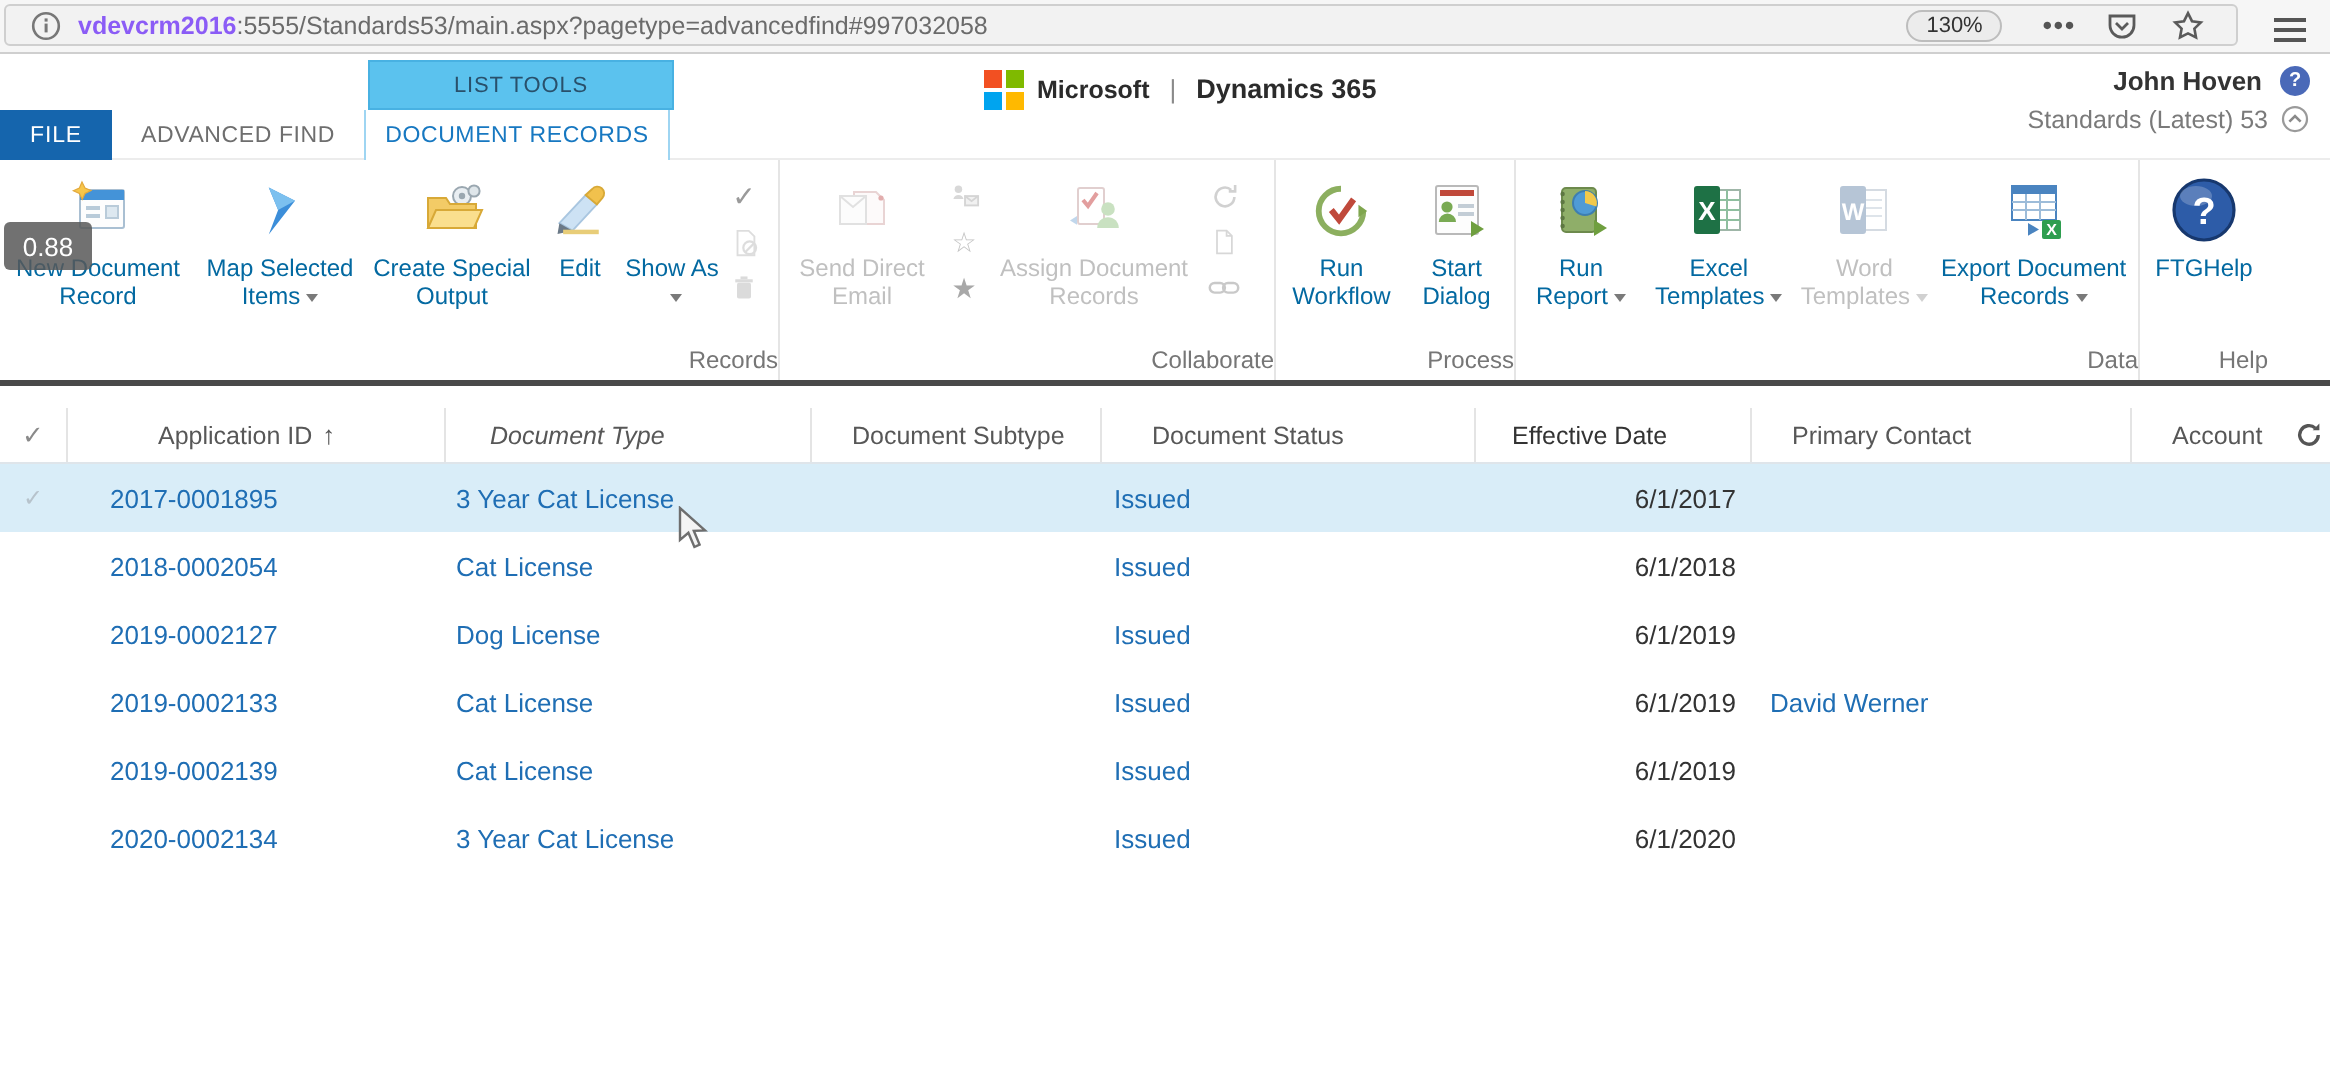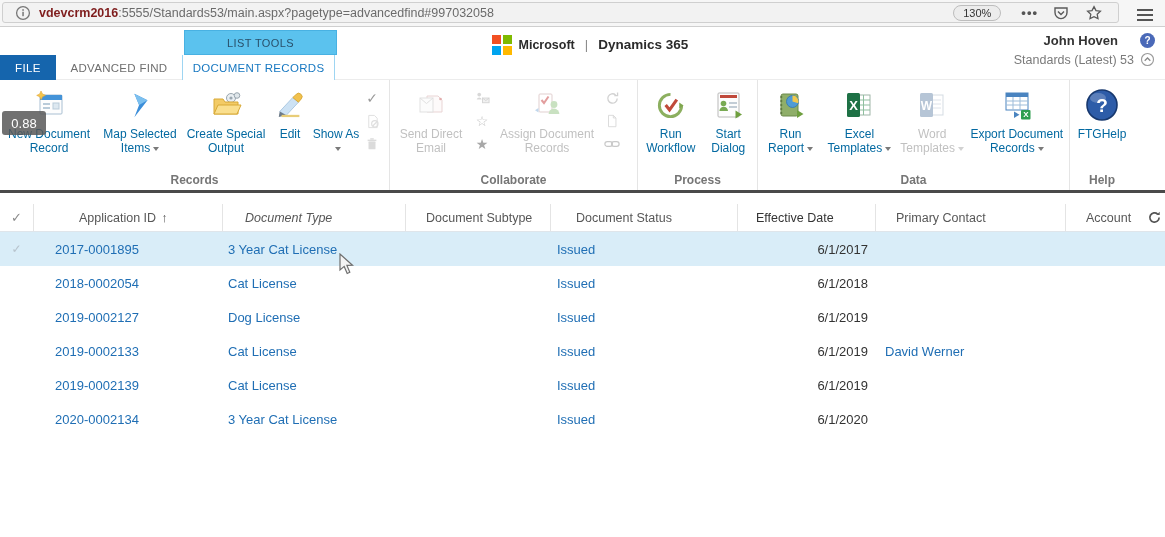--- a/index.html
+++ b/index.html
@@ -7,21 +7,21 @@
     font-family:"Liberation Sans", sans-serif; }
   .stage { position:relative; width:1165px; height:537px; background:#fff; }
 
   
   .browser-bar { position:relative; height:27px; background:#f6f6f6; border-bottom:1px solid #cfcfcf; }
   .url-box { position:absolute; left:2px; top:2px; right:46px; bottom:3px;
     background:#f2f2f2; border:1px solid #cfcfcf; border-radius:3px;
     display:flex; align-items:center; padding:0 8px; }
   .info-ic { width:16px; height:16px; margin:0 8px 0 4px; flex:none; }
   .url-text { font-size:12.5px; color:#6b6b6b; white-space:nowrap; }
-  .url-text b { color:#7f1d1d; font-weight:700; }
+  .url-text b { color:#8b5cf6; font-weight:700; }
   .url-spacer { flex:1; }
   .zoom-pill { border:1px solid #bdbdbd; border-radius:9px; background:#ececec;
     font-size:11px; color:#333; padding:1px 9px; margin-right:14px; }
   .chrome-ic { width:17px; height:17px; margin:0 8px; flex:none; display:flex; align-items:center; justify-content:center; }
   .dots { font-size:13px; color:#555; letter-spacing:1px; font-weight:700; margin:0 6px; }
   .hamburger { position:absolute; right:12px; top:6px; width:16px; cursor:pointer; }
   .hamburger span { display:block; height:2px; background:#555; margin:3px 0; }
 
   
   .app-header { position:relative; height:53px; background:#fff; border-bottom:1px solid #ececec; }
@@ -35,33 +35,33 @@
     color:#fff; font-size:11.5px; letter-spacing:.4px; display:flex; align-items:center; justify-content:center; }
   .advfind-tab { position:absolute; left:56px; top:28px; width:126px; height:26px;
     color:#6e6e6e; font-size:11.5px; letter-spacing:.3px; display:flex; align-items:center; justify-content:center; }
   .brand { position:absolute; left:492px; top:8px; display:flex; align-items:center; gap:7px; }
   .ms-logo { display:grid; grid-template-columns:9px 9px; grid-template-rows:9px 9px; gap:1.5px; }
   .ms-logo i { display:block; }
   .brand-ms { font-size:12.5px; font-weight:700; color:#2b2b2b; }
   .brand-sep { color:#8a8a8a; font-size:13px; margin:0 3px; }
   .brand-prod { font-size:13.5px; font-weight:700; color:#2b2b2b; }
   .user-area { position:absolute; right:10px; top:6px; text-align:right; }
-  .user-line { display:flex; align-items:center; justify-content:flex-end; gap:22px; }
+  .user-line { display:flex; align-items:center; justify-content:flex-end; gap:9px; }
   .user-name { font-size:13px; font-weight:700; color:#333; }
   .help-circle { width:15px; height:15px; border-radius:50%; background:#4a69b8; color:#fff;
     font-size:10px; font-weight:700; display:flex; align-items:center; justify-content:center; cursor:pointer; }
   .view-line { display:flex; align-items:center; justify-content:flex-end; gap:6px; margin-top:4px; }
   .view-label { font-size:12.5px; color:#7a7a7a; }
 
   
   .ribbon { position:relative; height:110px; background:#fff; display:flex; align-items:stretch; }
   .rgroup { position:relative; border-right:1px solid #e5e5e5; padding:4px 2px 18px 2px;
     display:flex; align-items:flex-start; }
-  .rgroup-label { position:absolute; bottom:3px; left:0; right:0; text-align:center;
-    font-size:12px; color:#767676;font-weight:bold; }
+  .rgroup-label { position:absolute; bottom:3px; left:0; right:0; text-align:right;
+    font-size:12px; color:#767676; }
   .rbtn { display:flex; flex-direction:column; align-items:center; cursor:pointer; padding-top:2px; }
   .rbtn .ic { width:34px; height:34px; margin-top:2px; display:flex; align-items:center; justify-content:center; }
   .rbtn .lbl { margin-top:5px; font-size:12px; line-height:1.18; color:#0369a1; text-align:center; }
   .rbtn.disabled { opacity:.55; }
   .rbtn.disabled .lbl { color:#8d8d8d; }
   .dd { display:inline-block; width:0; height:0; border-left:3.5px solid transparent;
     border-right:3.5px solid transparent; border-top:4px solid #7a7a7a; margin-left:3px; vertical-align:middle; }
   .mini-stack { display:flex; flex-direction:column; align-items:center; gap:7px; padding:6px 4px 0 4px; }
   .mini { width:16px; height:16px; display:flex; align-items:center; justify-content:center; cursor:pointer; }
   .mini .glyph { font-size:14px; color:#9a9a9a; line-height:1; }

